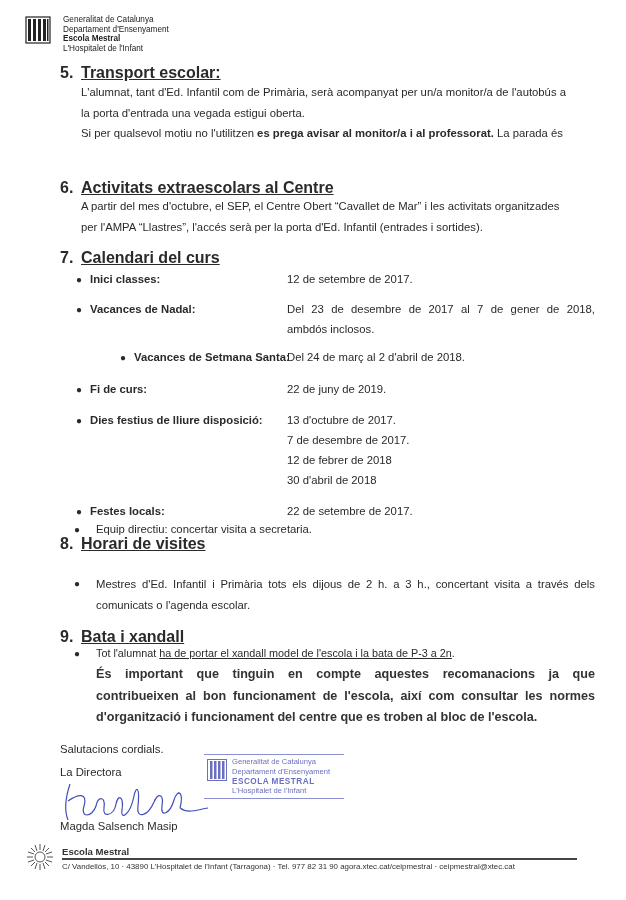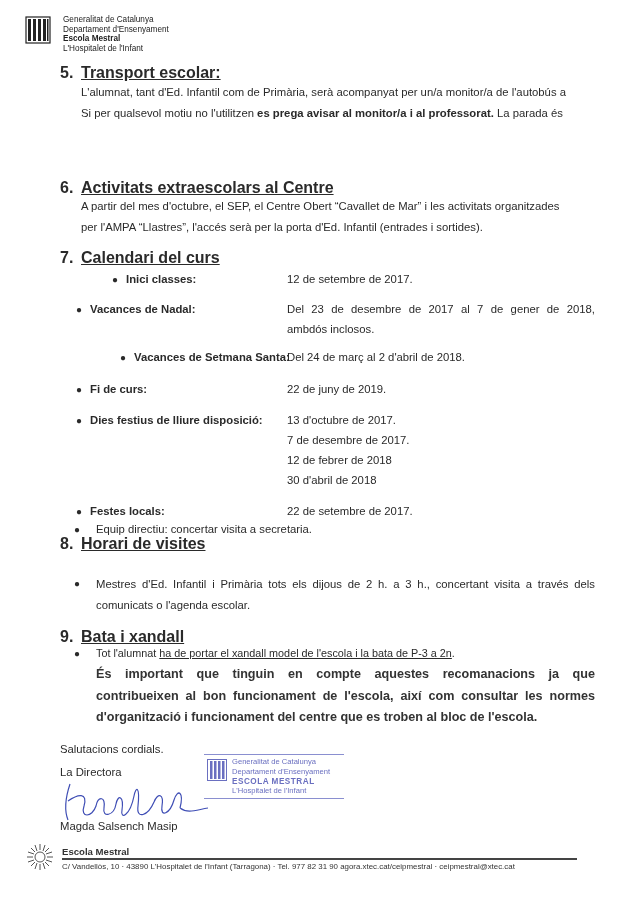--- a/index.html
+++ b/index.html
@@ -45,36 +45,37 @@
   <div>Departament d'Ensenyament</div>
   <div class="b">Escola Mestral</div>
   <div>L'Hospitalet de l'Infant</div>
 </div>
 
 <div class="abs sec-title" style="left:60px;top:64px;">
   <span class="sec-num">5.</span><span class="sec-head">Transport escolar:</span>
 </div>
 <div class="abs para" style="left:81px;top:82px;width:514px;">
   <div>L'alumnat, tant d'Ed. Infantil com de Primària, serà acompanyat per un/a monitor/a de l'autobús a</div>
+  <div>la porta d'entrada una vegada estigui oberta.</div>
   <div><span>Si per qualsevol motiu no l'utilitzen </span><span class="b">es prega avisar al monitor/a i al professorat.</span><span> La parada és</span></div>
 </div>
 
 <div class="abs sec-title" style="left:60px;top:179px;">
   <span class="sec-num">6.</span><span class="sec-head">Activitats extraescolars al Centre</span>
 </div>
 <div class="abs para" style="left:81px;top:196px;width:514px;">
   <div>A partir del mes d'octubre, el SEP, el Centre Obert “Cavallet de Mar” i les activitats organitzades</div>
   <div>per l'AMPA “Llastres”, l'accés serà per la porta d'Ed. Infantil (entrades i sortides).</div>
 </div>
 
 <div class="abs sec-title" style="left:60px;top:249px;">
   <span class="sec-num">7.</span><span class="sec-head">Calendari del curs</span>
 </div>
 
-<div class="row" style="left:76px;top:273px;margin-left:36px;"><span class="bullet">●</span><span class="lbl">Inici classes:</span></div>
+<div class="row" style="left:76px;top:273px;"><span class="bullet">●</span><span class="lbl">Inici classes:</span></div>
 <div class="row" style="left:287px;top:273px;">12 de setembre de 2017.</div>
 
 <div class="row" style="left:76px;top:303px;"><span class="bullet">●</span><span class="lbl">Vacances de Nadal:</span></div>
 <div class="row justify" style="left:287px;top:303px;width:308px;">Del 23 de desembre de 2017 al 7 de gener de 2018,</div>
 <div class="row" style="left:287px;top:323px;">ambdós inclosos.</div>
 
 <div class="row" style="left:76px;top:351px;margin-left:44px;"><span class="bullet">●</span><span class="lbl">Vacances de Setmana Santa:</span></div>
 <div class="row" style="left:287px;top:351px;">Del 24 de març al 2 d'abril de 2018.</div>
 
 <div class="row" style="left:76px;top:383px;"><span class="bullet">●</span><span class="lbl">Fi de curs:</span></div>

